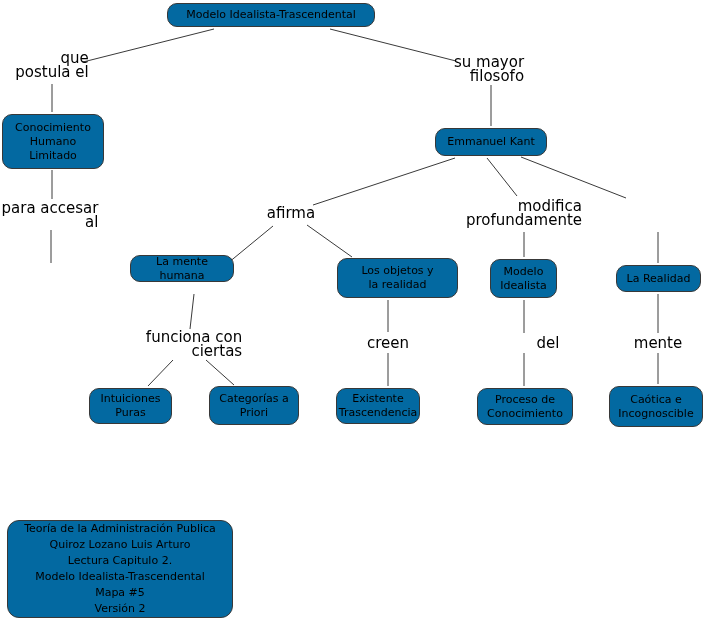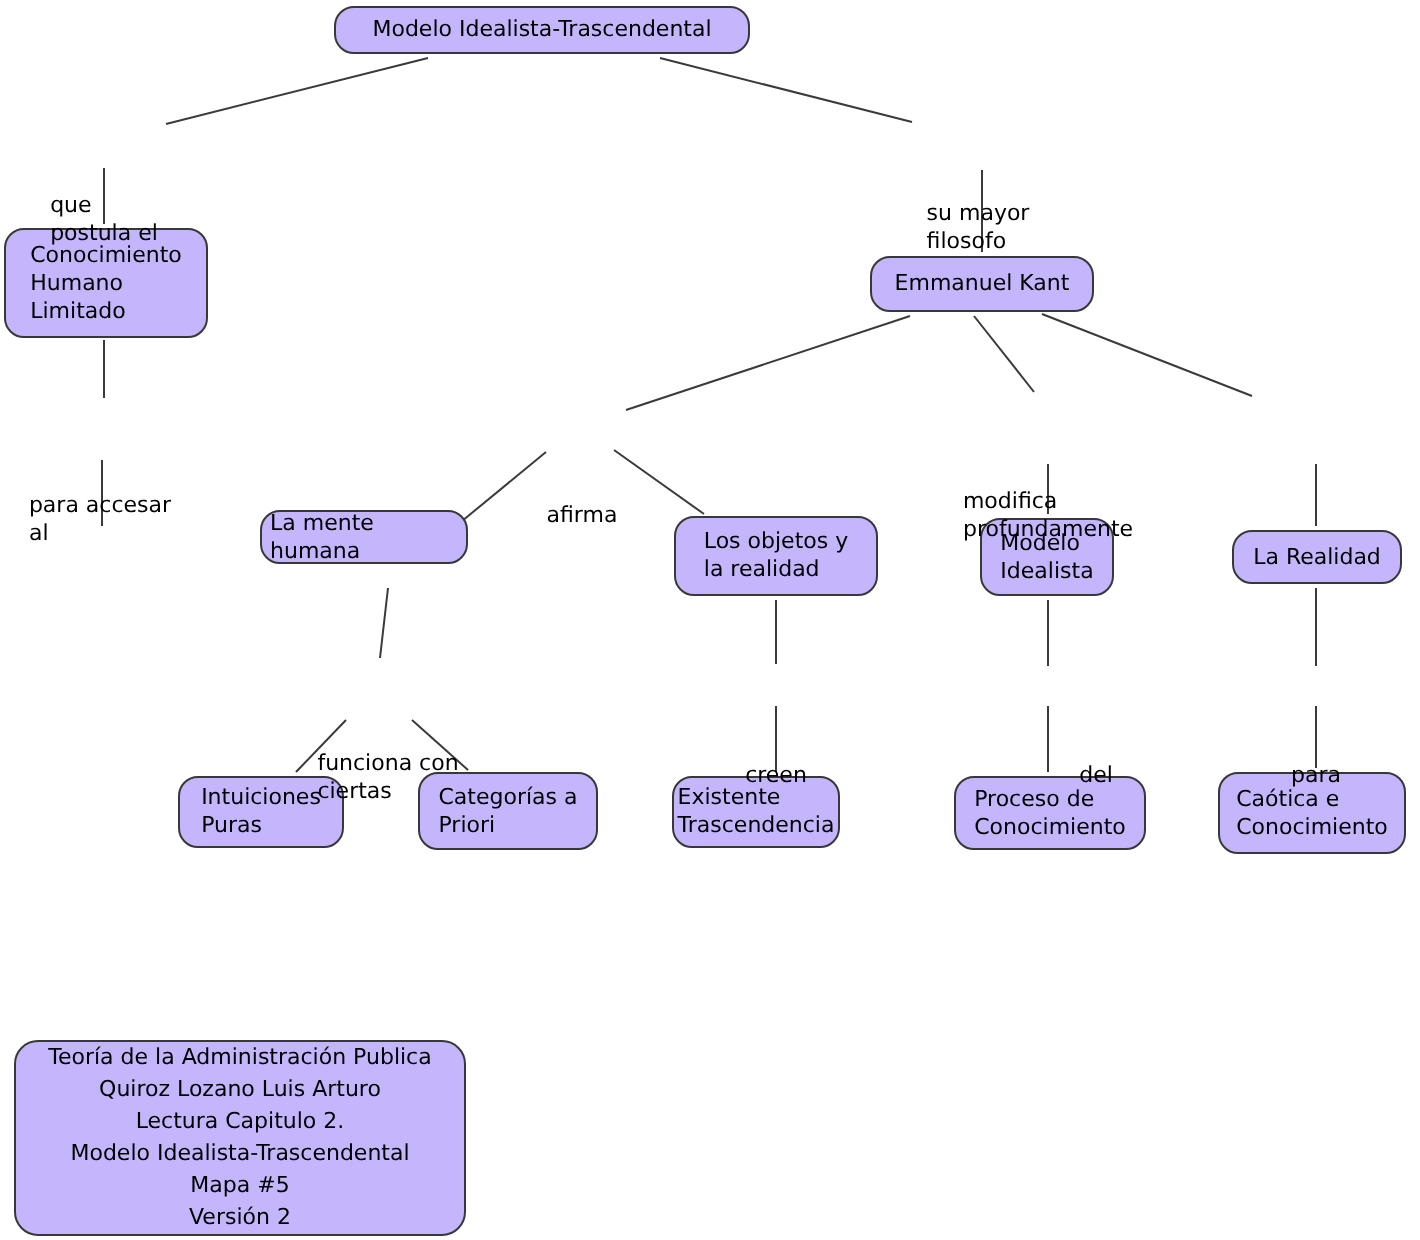--- a/index.html
+++ b/index.html
@@ -26,38 +26,37 @@
     stroke: #3a3a3a;
     stroke-width: 1;
   }
   .concept {
     position: absolute;
     z-index: 2;
     box-sizing: border-box;
     display: flex;
     align-items: center;
     justify-content: center;
-    text-align: left;
-    background: #c4b5fd;
+    text-align: center;
+    background: #0369a1;
     border: 1px solid #383838;
     border-radius: 10px;
     font-size: 11px;
     line-height: 14px;
     white-space: pre-line;
     padding: 0 4px;
   }
   .link-label {
     position: absolute;
     z-index: 2;
     transform: translateX(-50%);
-    text-align: left;
-    font-size: 11px;
+    text-align: right;
+    font-size: 15px;
     line-height: 14px;
     white-space: pre-line;
-    margin-top: 45px;
   }
   .info-box {
     flex-direction: column;
     line-height: 16px;
     border-radius: 12px;
   }
   .info-box div {
     white-space: nowrap;
   }
 </style>
@@ -95,42 +94,42 @@
 
   <div class="concept" style="left:2px;top:114px;width:102px;height:55px">Conocimiento
 Humano
 Limitado</div>
 
   <div class="concept" style="left:435px;top:128px;width:112px;height:28px">Emmanuel Kant</div>
 
 
   <div class="concept" style="left:130px;top:255px;width:104px;height:27px">La mente humana</div>
 
-  <div class="concept" style="left:337px;top:258px;width:102px;height:40px">Los objetos y
+  <div class="concept" style="left:337px;top:258px;width:121px;height:40px">Los objetos y
 la realidad</div>
 
   <div class="concept" style="left:490px;top:259px;width:67px;height:39px">Modelo
 Idealista</div>
 
   <div class="concept" style="left:616px;top:265px;width:85px;height:27px">La Realidad</div>
 
   <div class="concept" style="left:89px;top:388px;width:83px;height:36px">Intuiciones
 Puras</div>
 
   <div class="concept" style="left:209px;top:386px;width:90px;height:39px">Categorías a
 Priori</div>
 
   <div class="concept" style="left:336px;top:388px;width:84px;height:36px">Existente
 Trascendencia</div>
 
   <div class="concept" style="left:477px;top:388px;width:96px;height:37px">Proceso de
 Conocimiento</div>
 
   <div class="concept" style="left:609px;top:386px;width:94px;height:41px">Caótica e
-Conocimiento</div>
+Incognoscible</div>
 
   <div class="link-label" style="left:52px;top:51px">que
 postula el</div>
 
   <div class="link-label" style="left:489px;top:55px">su mayor
 filosofo</div>
 
   <div class="link-label" style="left:50px;top:201px">para accesar
 al</div>
 
@@ -140,21 +139,21 @@
 profundamente</div>
 
 
   <div class="link-label" style="left:194px;top:330px">funciona con
 ciertas</div>
 
   <div class="link-label" style="left:388px;top:336px">creen</div>
 
   <div class="link-label" style="left:548px;top:336px">del</div>
 
-  <div class="link-label" style="left:658px;top:336px">para</div>
+  <div class="link-label" style="left:658px;top:336px">mente</div>
 
   <div class="concept info-box" style="left:7px;top:520px;width:226px;height:98px">
     <div>Teoría de la Administración Publica</div>
     <div>Quiroz Lozano Luis Arturo</div>
     <div>Lectura Capitulo 2.</div>
     <div>Modelo Idealista-Trascendental</div>
     <div>Mapa #5</div>
     <div>Versión 2</div>
   </div>
 

